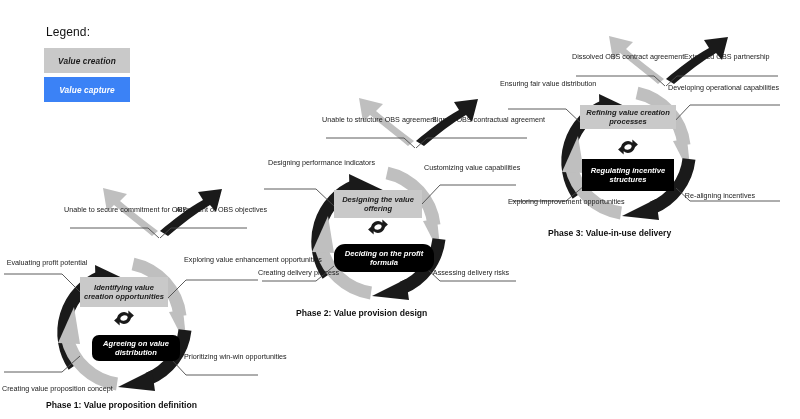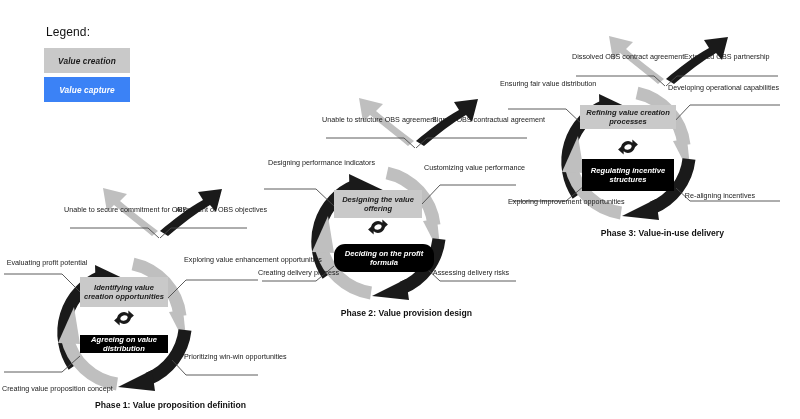--- a/index.html
+++ b/index.html
@@ -93,21 +93,21 @@
     color: #1a1a1a;
     white-space: nowrap;
   }
   .lbl.c  { text-align: center; }
   .caption {
     position: absolute;
     font-size: 8.6px;
     font-weight: bold;
     color: #111;
     white-space: nowrap;
-    text-align: right;
+    text-align: left;
   }
 </style>
 </head>
 <body>
 
 <div id="stage">
 
   <div class="legend">
     <div class="legend-title">Legend:</div>
     <div class="legend-box creation">
@@ -209,37 +209,37 @@
 
     <g>
       <path d="M 664 79 C 652 70 638 59 626 49 L 633 42 L 609 36 L 613 60 L 620 53 C 632 63 646 74 658 84 Z" fill="#bfbfbf" stroke="none"></path>
       <path d="M 666 79 C 679 68 694 56 709 48 L 704 40 L 728 37 L 722 60 L 716 53 C 702 61 688 72 674 84 Z" fill="#1a1a1a" stroke="none"></path>
       <path d="M 576 76 L 654 76 L 665 86" fill="none" stroke="#4a4a4a" stroke-width="0.9"></path>
       <path d="M 778 76 L 677 76 L 666 86" fill="none" stroke="#4a4a4a" stroke-width="0.9"></path>
     </g>
   </svg>
 
   <div class="node-box creation" style="left:80px; top:277px; width:88px; height:30px;">Identifying value creation opportunities</div>
-  <div class="node-box capture" style="left:80px; top:335px; width:88px; height:18px;">Agreeing on value distribution</div>
+  <div class="node-box capture" style="left:92px; top:335px; width:88px; height:26px;border-radius:7px;">Agreeing on value distribution</div>
 
   <div class="lbl c" style="left:2px; top:258px; width:90px;">Evaluating profit potential</div>
   <div class="lbl c" style="left:184px; top:255px; width:86px;">Exploring value enhancement opportunities</div>
   <div class="lbl c" style="left:184px; top:352px; width:88px;">Prioritizing win-win opportunities</div>
   <div class="lbl c" style="left:2px; top:352px; width:90px;margin-top:32px;">Creating value proposition concept</div>
 
   <div class="lbl c" style="left:64px; top:205px; width:92px;">Unable to secure commitment  for OBS</div>
   <div class="lbl c" style="left:176px; top:205px; width:82px;">Alignment of OBS objectives</div>
 
   <div class="caption" style="left:46px; top:400px; width:200px;">Phase 1: Value proposition definition</div>
 
   <div class="node-box creation" style="left:334px; top:190px; width:88px; height:28px;">Designing the value offering</div>
   <div class="node-box capture" style="left:334px; top:244px; width:100px; height:28px;border-radius:11px;">Deciding on the profit formula</div>
 
   <div class="lbl c" style="left:268px; top:158px; width:62px;">Designing performance indicators</div>
-  <div class="lbl c" style="left:424px; top:163px; width:88px;">Customizing value performance</div>
+  <div class="lbl c" style="left:424px; top:163px; width:88px;">Customizing value capabilities</div>
   <div class="lbl c" style="left:424px; top:268px; width:94px;">Assessing delivery risks</div>
   <div class="lbl c" style="left:258px; top:268px; width:76px;">Creating delivery process</div>
 
   <div class="lbl c" style="left:322px; top:115px; width:88px;">Unable to structure OBS agreement</div>
   <div class="lbl c" style="left:432px; top:115px; width:96px;">Signed OBS contractual agreement</div>
 
   <div class="caption" style="left:296px; top:308px; width:176px;">Phase 2: Value provision design</div>
 
   <div class="node-box creation" style="left:580px; top:105px; width:96px; height:24px;">Refining value creation processes</div>
   <div class="node-box capture" style="left:582px; top:159px; width:92px; height:32px;">Regulating incentive structures</div>

